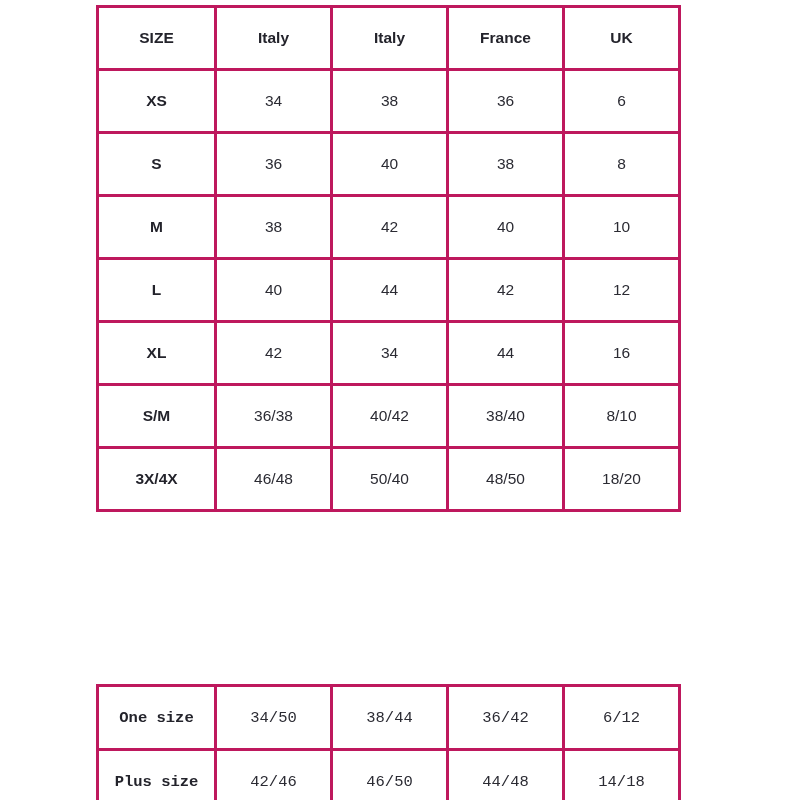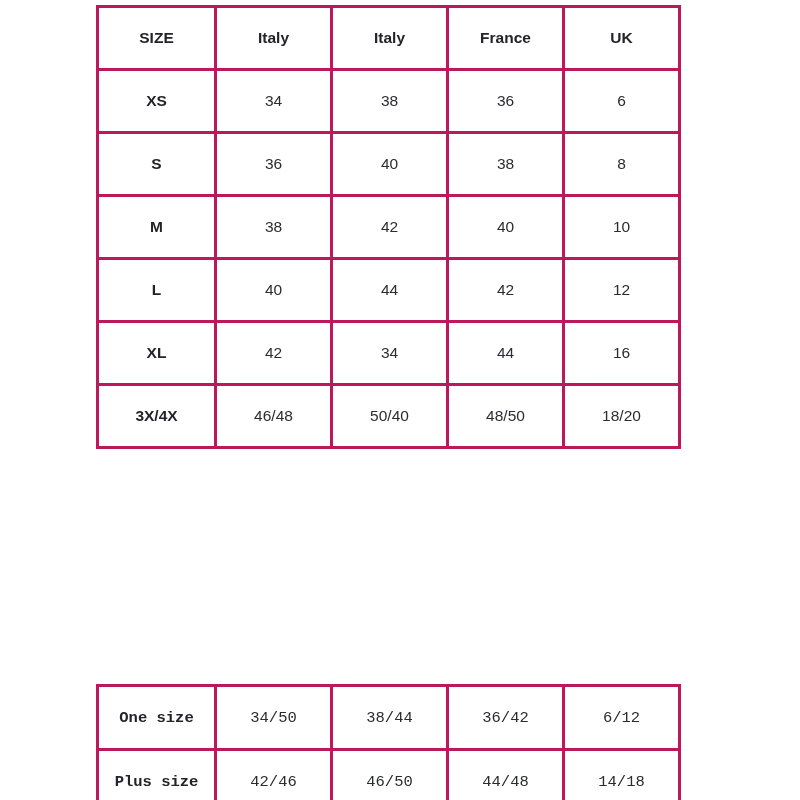--- a/index.html
+++ b/index.html
@@ -107,20 +107,27 @@
         <td>12</td>
       </tr>
       <tr>
         <td class="rowhead">XL</td>
         <td>42</td>
         <td>34</td>
         <td>44</td>
         <td>16</td>
       </tr>
       <tr>
+        <td class="rowhead">S/M</td>
+        <td>36/38</td>
+        <td>40/42</td>
+        <td>38/40</td>
+        <td>8/10</td>
+      </tr>
+      <tr>
         <td class="rowhead">3X/4X</td>
         <td>46/48</td>
         <td>50/40</td>
         <td>48/50</td>
         <td>18/20</td>
       </tr>
     </tbody>
   </table>
 
   <table class="size-table" id="extra-table">

